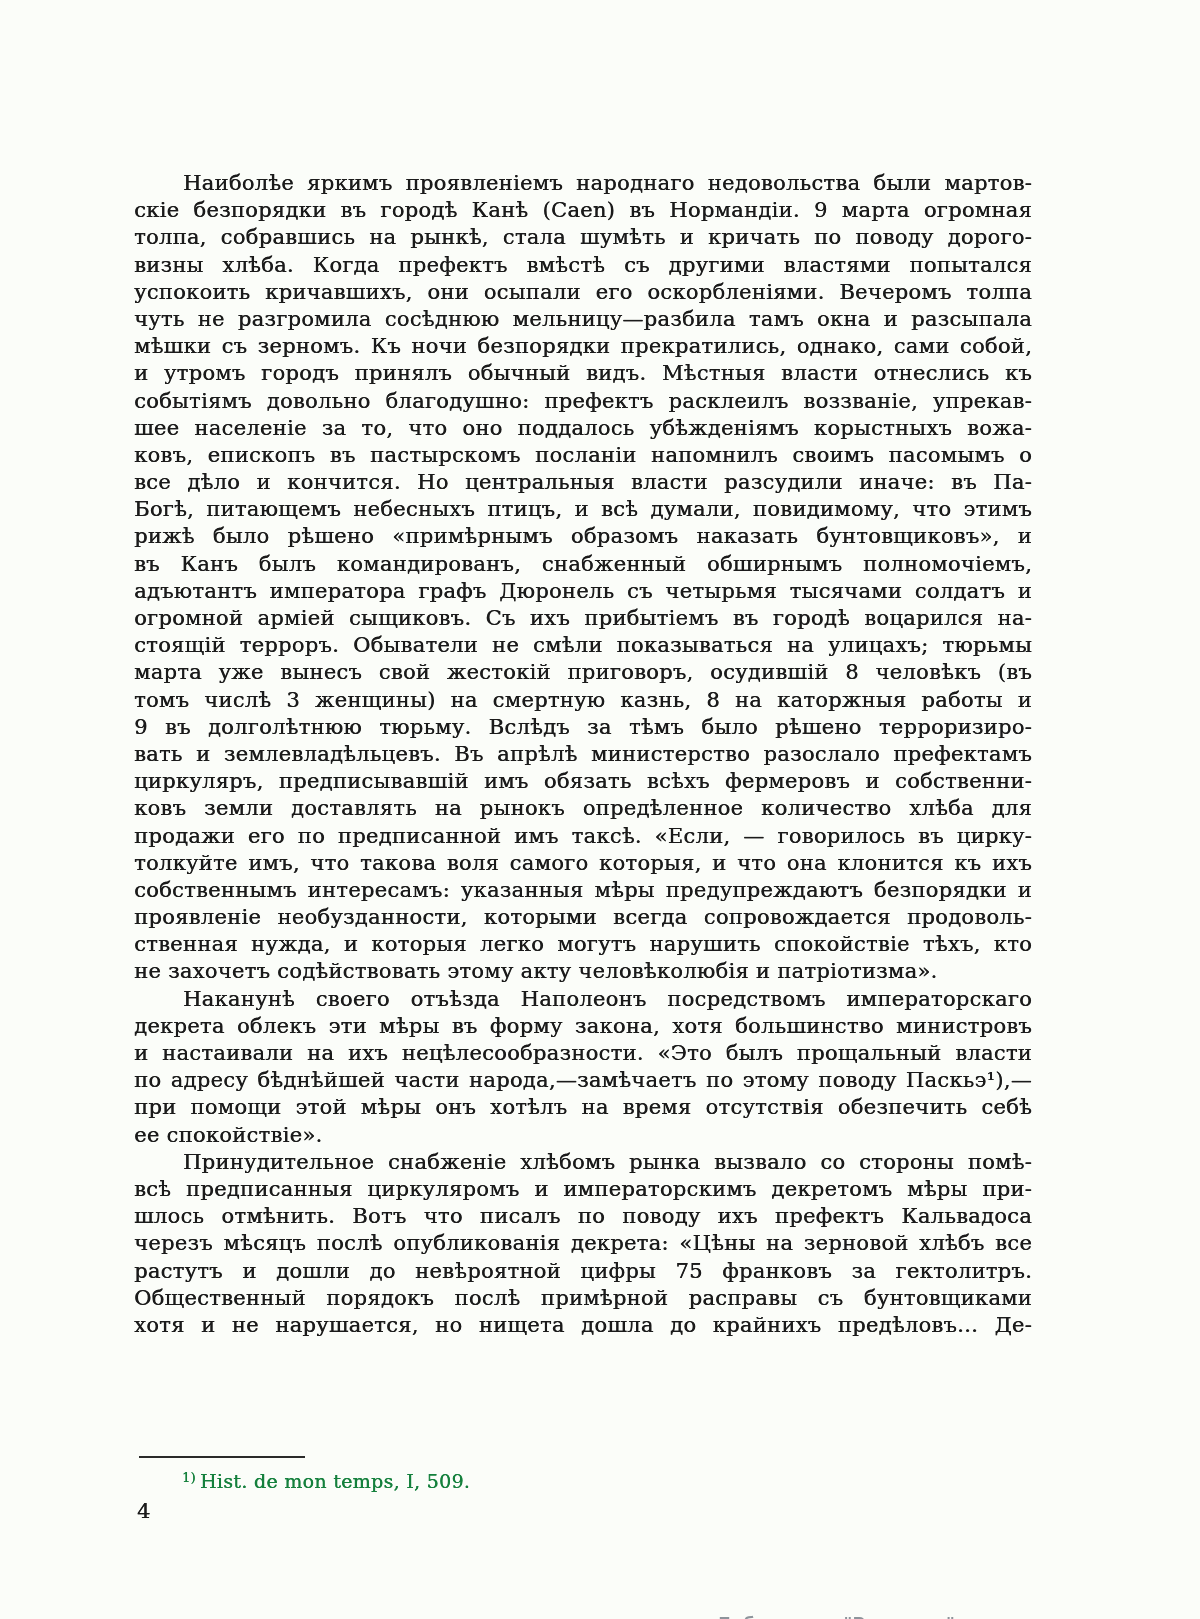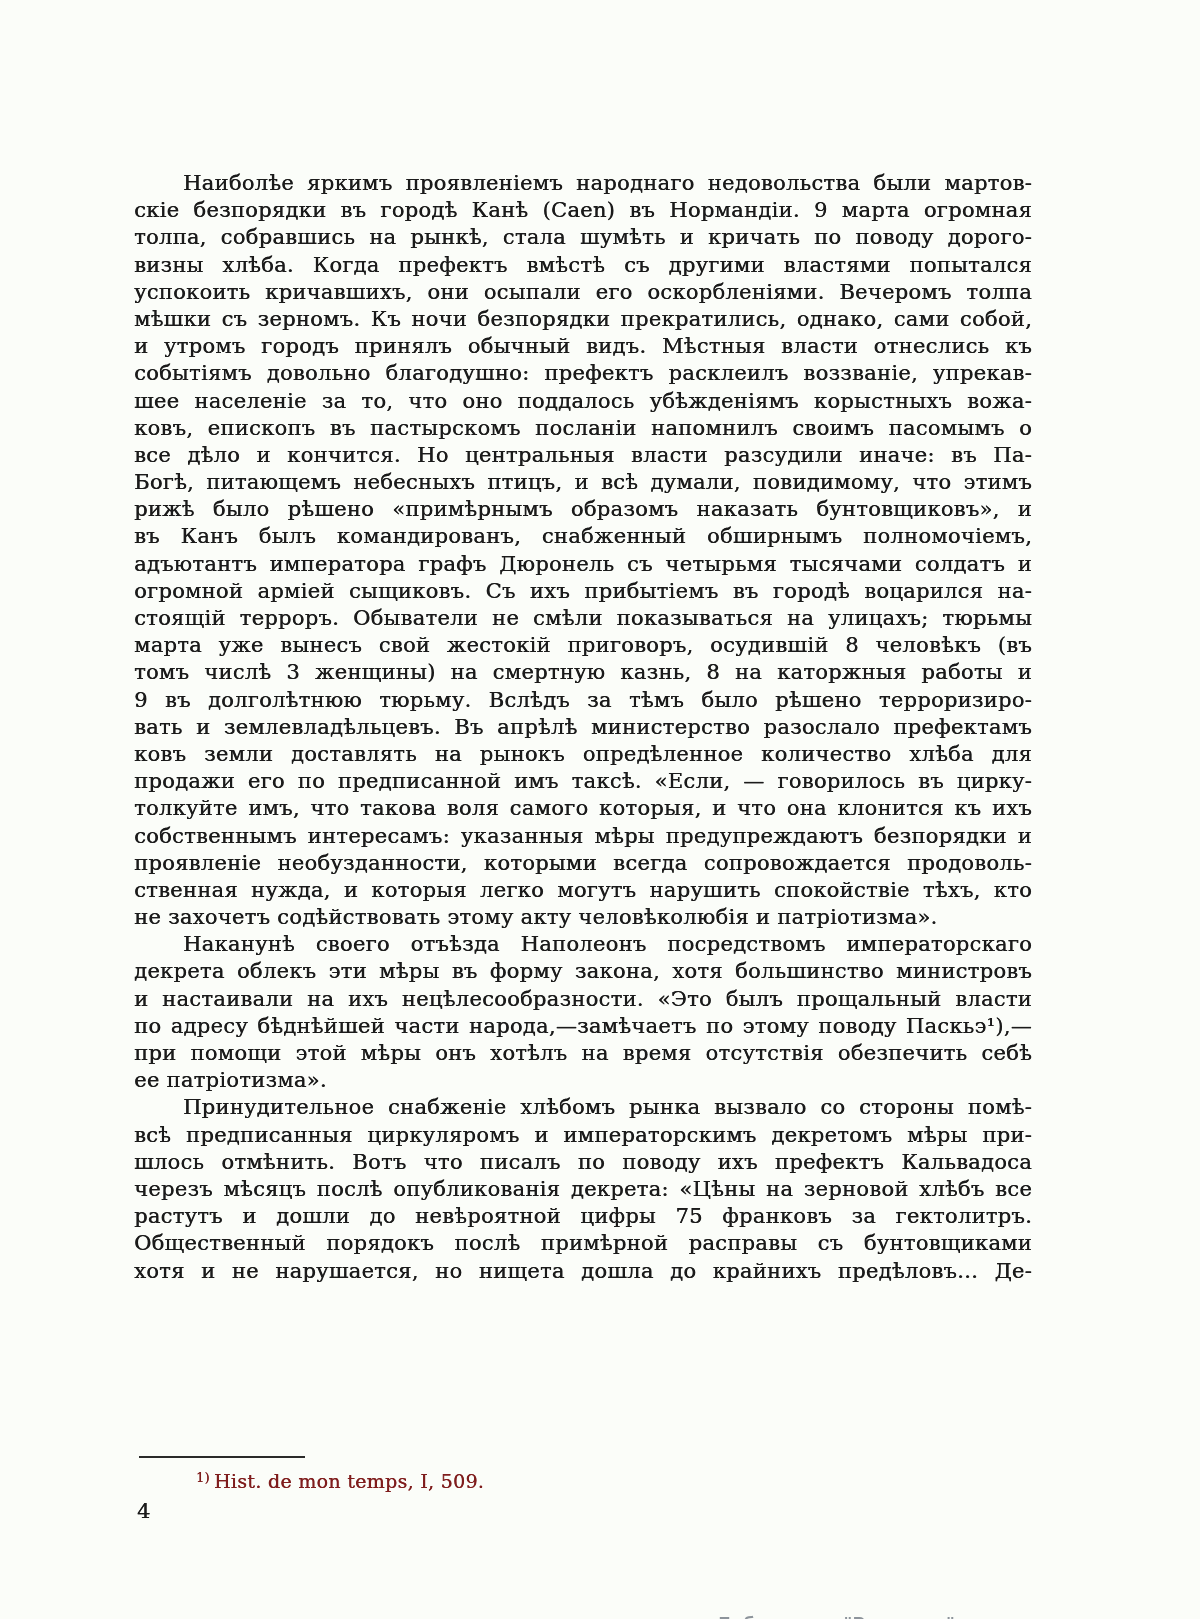--- a/index.html
+++ b/index.html
@@ -45,23 +45,23 @@
   .footnote-rule {
     position: absolute;
     left: 139px;
     top: 1412px;
     width: 166px;
     height: 2px;
     background: #2a2a2a;
   }
   .footnote {
     position: absolute;
-    left: 196px;
+    left: 182px;
     top: 1426px;
-    color: #7f1d1d;
+    color: #15803d;
     font-size: 19px;
     letter-spacing: 0.3px;
     text-shadow: 0.3px 0 0 currentColor;
   }
   .fn-marker {
     font-size: 13px;
     vertical-align: 6px;
     margin-right: 4px;
   }
   .page-number {
@@ -88,51 +88,53 @@
 
 <div class="page" style="background: rgb(251, 253, 249);">
 
   <div class="text-block" style="color: rgb(27, 27, 27);">
       <div class="paragraph">
         <div class="line indent">Наиболѣе яркимъ проявленіемъ народнаго недовольства были мартов-</div>
         <div class="line">скіе безпорядки въ городѣ Канѣ (Caen) въ Нормандіи. 9 марта огромная</div>
         <div class="line">толпа, собравшись на рынкѣ, стала шумѣть и кричать по поводу дорого-</div>
         <div class="line">визны хлѣба. Когда префектъ вмѣстѣ съ другими властями попытался</div>
         <div class="line">успокоить кричавшихъ, они осыпали его оскорбленіями. Вечеромъ толпа</div>
+        <div class="line">чуть не разгромила сосѣднюю мельницу—разбила тамъ окна и разсыпала</div>
         <div class="line">мѣшки съ зерномъ. Къ ночи безпорядки прекратились, однако, сами собой,</div>
         <div class="line">и утромъ городъ принялъ обычный видъ. Мѣстныя власти отнеслись къ</div>
         <div class="line">событіямъ довольно благодушно: префектъ расклеилъ воззваніе, упрекав-</div>
         <div class="line">шее населеніе за то, что оно поддалось убѣжденіямъ корыстныхъ вожа-</div>
         <div class="line">ковъ, епископъ въ пастырскомъ посланіи напомнилъ своимъ пасомымъ о</div>
         <div class="line">все дѣло и кончится. Но центральныя власти разсудили иначе: въ Па-</div>
         <div class="line">Богѣ, питающемъ небесныхъ птицъ, и всѣ думали, повидимому, что этимъ</div>
         <div class="line">рижѣ было рѣшено «примѣрнымъ образомъ наказать бунтовщиковъ», и</div>
         <div class="line">въ Канъ былъ командированъ, снабженный обширнымъ полномочіемъ,</div>
         <div class="line">адъютантъ императора графъ Дюронель съ четырьмя тысячами солдатъ и</div>
         <div class="line">огромной арміей сыщиковъ. Съ ихъ прибытіемъ въ городѣ воцарился на-</div>
         <div class="line">стоящій терроръ. Обыватели не смѣли показываться на улицахъ; тюрьмы</div>
         <div class="line">марта уже вынесъ свой жестокій приговоръ, осудившій 8 человѣкъ (въ</div>
         <div class="line">томъ числѣ 3 женщины) на смертную казнь, 8 на каторжныя работы и</div>
         <div class="line">9 въ долголѣтнюю тюрьму. Вслѣдъ за тѣмъ было рѣшено терроризиро-</div>
         <div class="line">вать и землевладѣльцевъ. Въ апрѣлѣ министерство разослало префектамъ</div>
+        <div class="line">циркуляръ, предписывавшій имъ обязать всѣхъ фермеровъ и собственни-</div>
         <div class="line">ковъ земли доставлять на рынокъ опредѣленное количество хлѣба для</div>
         <div class="line">продажи его по предписанной имъ таксѣ. «Если, — говорилось въ цирку-</div>
         <div class="line">толкуйте имъ, что такова воля самого которыя, и что она клонится къ ихъ</div>
         <div class="line">собственнымъ интересамъ: указанныя мѣры предупреждаютъ безпорядки и</div>
         <div class="line">проявленіе необузданности, которыми всегда сопровождается продоволь-</div>
         <div class="line">ственная нужда, и которыя легко могутъ нарушить спокойствіе тѣхъ, кто</div>
         <div class="line last">не захочетъ содѣйствовать этому акту человѣколюбія и патріотизма».</div>
       </div>
       <div class="paragraph">
         <div class="line indent">Наканунѣ своего отъѣзда Наполеонъ посредствомъ императорскаго</div>
         <div class="line">декрета облекъ эти мѣры въ форму закона, хотя большинство министровъ</div>
         <div class="line">и настаивали на ихъ нецѣлесообразности. «Это былъ прощальный власти</div>
         <div class="line">по адресу бѣднѣйшей части народа,—замѣчаетъ по этому поводу Паскьэ¹),—</div>
         <div class="line">при помощи этой мѣры онъ хотѣлъ на время отсутствія обезпечить себѣ</div>
-        <div class="line last">ее патріотизма».</div>
+        <div class="line last">ее спокойствіе».</div>
       </div>
       <div class="paragraph">
         <div class="line indent">Принудительное снабженіе хлѣбомъ рынка вызвало со стороны помѣ-</div>
         <div class="line">всѣ предписанныя циркуляромъ и императорскимъ декретомъ мѣры при-</div>
         <div class="line">шлось отмѣнить. Вотъ что писалъ по поводу ихъ префектъ Кальвадоса</div>
         <div class="line">черезъ мѣсяцъ послѣ опубликованія декрета: «Цѣны на зерновой хлѣбъ все</div>
         <div class="line">растутъ и дошли до невѣроятной цифры 75 франковъ за гектолитръ.</div>
         <div class="line">Общественный порядокъ послѣ примѣрной расправы съ бунтовщиками</div>
         <div class="line">хотя и не нарушается, но нищета дошла до крайнихъ предѣловъ... Де-</div>
       </div>

